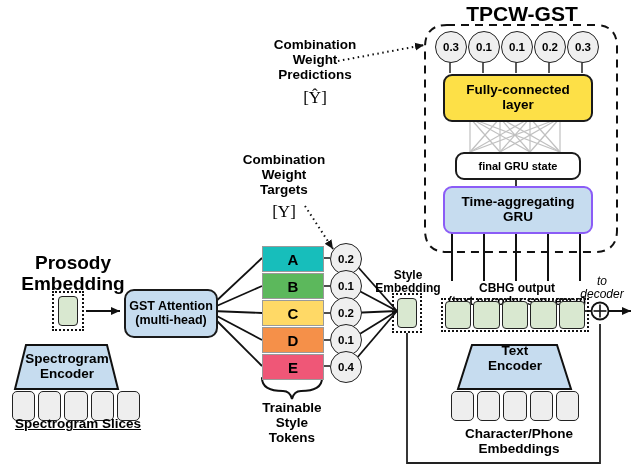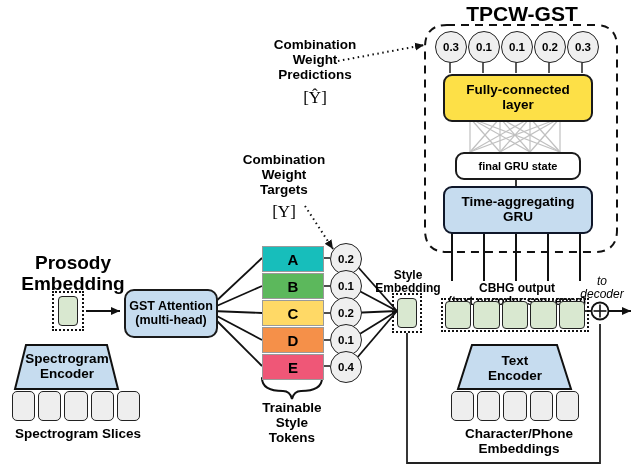--- a/index.html
+++ b/index.html
@@ -139,42 +139,42 @@
   <span>Fully-connected
 layer</span>
 </div>
 
 <div class="boxtext" style="left:455px;top:152px;width:122px;height:24px;background:#ffffff;
             border:2px solid #1a1a1a;border-radius:9px;font-size:11px;">
   <span>final GRU state</span>
 </div>
 
 <div class="boxtext" style="left:443px;top:186px;width:146px;height:44px;background:#c6dcef;
-            border:2px solid #0f172a;border-radius:9px;font-size:13.5px;white-space:pre-line;">
+            border:2px solid #8b5cf6;border-radius:9px;font-size:13.5px;white-space:pre-line;">
   <span>Time-aggregating
 GRU</span>
 </div>
 
 <div class="lbl" style="left:432px;top:282px;width:170px;font-size:12px;white-space:pre-line;">CBHG output
 (text encoder sequence)</div>
 
 <div style="position:absolute;left:441px;top:298px;width:148px;height:34px;
             border:2px dotted #111;display:flex;gap:2px;align-items:center;
             justify-content:center;padding:2px;box-sizing:border-box;">
   <div style="flex:1;height:26px;background:#d9e8d0;border:1.6px solid #222;border-radius:4px;"></div>
   <div style="flex:1;height:26px;background:#d9e8d0;border:1.6px solid #222;border-radius:4px;"></div>
   <div style="flex:1;height:26px;background:#d9e8d0;border:1.6px solid #222;border-radius:4px;"></div>
   <div style="flex:1;height:26px;background:#d9e8d0;border:1.6px solid #222;border-radius:4px;"></div>
   <div style="flex:1;height:26px;background:#d9e8d0;border:1.6px solid #222;border-radius:4px;"></div>
 </div>
 
 <div class="lbl ital" style="left:572px;top:275px;width:60px;font-size:12px;white-space:pre-line;">to
 decoder</div>
 
-<div class="boxtext" style="left:465px;top:350px;width:100px;height:38px;font-size:13.5px;white-space:pre-line;">Text
+<div class="boxtext" style="left:465px;top:340px;width:100px;height:38px;font-size:13.5px;white-space:pre-line;">Text
 Encoder</div>
 
 <div style="position:absolute;left:451px;top:391px;width:128px;height:30px;
             display:flex;gap:3px;">
   <div style="flex:1;background:#eeeeee;border:1.8px solid #222;border-radius:5px;"></div>
   <div style="flex:1;background:#eeeeee;border:1.8px solid #222;border-radius:5px;"></div>
   <div style="flex:1;background:#eeeeee;border:1.8px solid #222;border-radius:5px;"></div>
   <div style="flex:1;background:#eeeeee;border:1.8px solid #222;border-radius:5px;"></div>
   <div style="flex:1;background:#eeeeee;border:1.8px solid #222;border-radius:5px;"></div>
 </div>
@@ -231,15 +231,15 @@
 
 <div style="position:absolute;left:12px;top:391px;width:128px;height:30px;
             display:flex;gap:3px;">
   <div style="flex:1;background:#eeeeee;border:1.8px solid #222;border-radius:5px;"></div>
   <div style="flex:1;background:#eeeeee;border:1.8px solid #222;border-radius:5px;"></div>
   <div style="flex:1;background:#eeeeee;border:1.8px solid #222;border-radius:5px;"></div>
   <div style="flex:1;background:#eeeeee;border:1.8px solid #222;border-radius:5px;"></div>
   <div style="flex:1;background:#eeeeee;border:1.8px solid #222;border-radius:5px;"></div>
 </div>
 
-<div class="lbl" style="left:0px;top:426px;width:156px;font-size:13.5px;">Spectrogram Slices</div>
+<div class="lbl" style="left:0px;top:416px;width:156px;font-size:13.5px;text-decoration:underline;">Spectrogram Slices</div>
 
 </div>
 
 </body></html>

